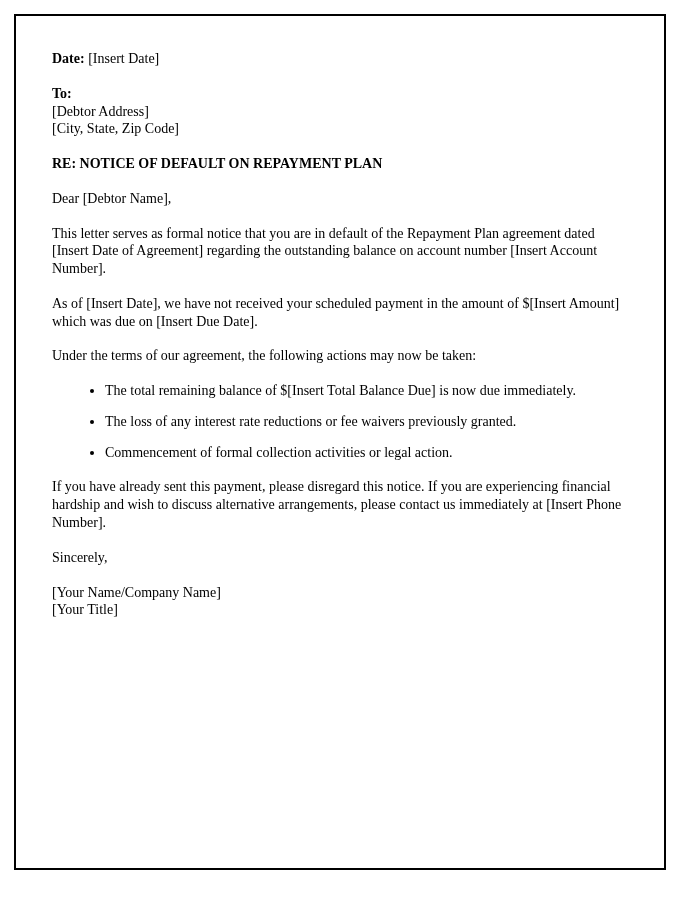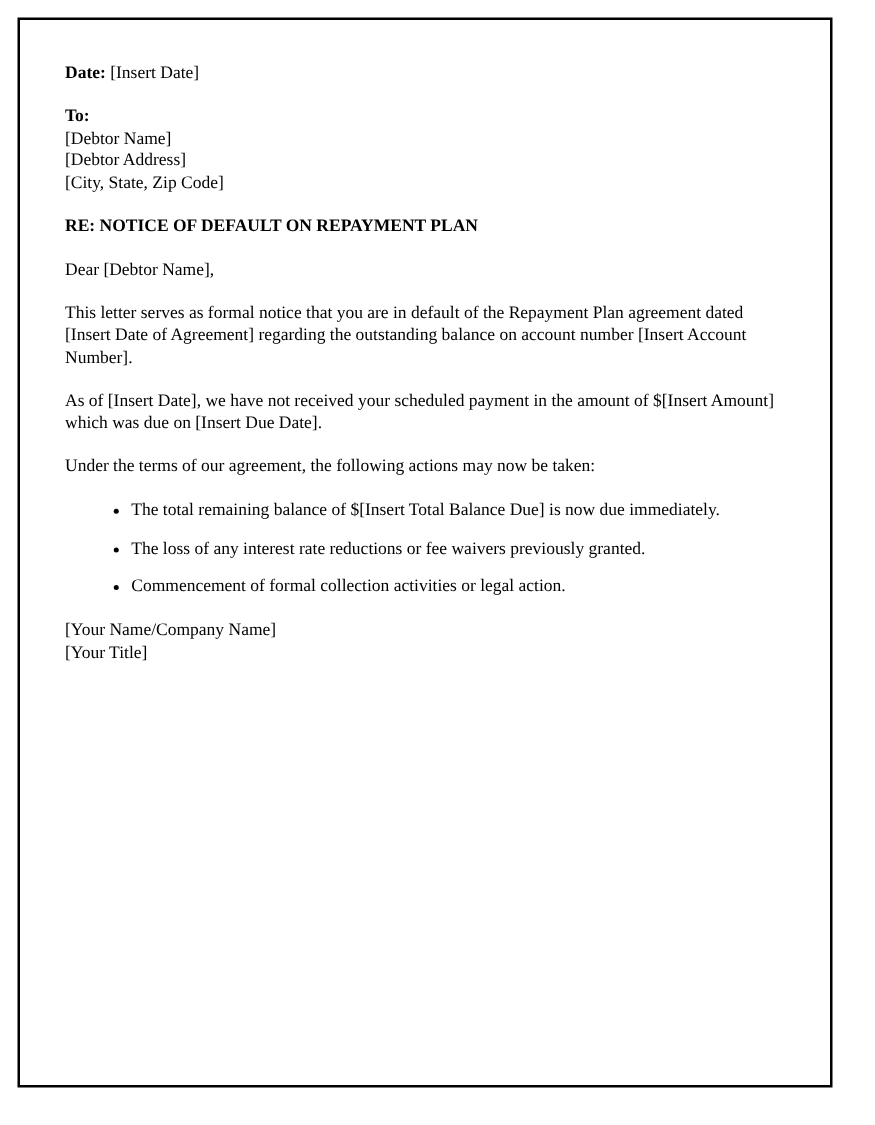--- a/index.html
+++ b/index.html
@@ -54,40 +54,41 @@
   </style>
 </head>
 <body>
 
 <div class="page">
   <div class="letter-frame">
 
     <p><span class="bold">Date:</span><span> [Insert Date]</span></p>
 
     <p class="tight bold">To:</p>
-    <p class="tight">[Debtor Name]</p>
     <p class="tight">[Debtor Address]</p>
     <p>[City, State, Zip Code]</p>
 
     <p class="bold">RE: NOTICE OF DEFAULT ON REPAYMENT PLAN</p>
 
     <p>Dear [Debtor Name],</p>
 
     <p>This letter serves as formal notice that you are in default of the Repayment Plan agreement dated [Insert Date of Agreement] regarding the outstanding balance on account number [Insert Account Number].</p>
 
     <p>As of [Insert Date], we have not received your scheduled payment in the amount of $[Insert Amount] which was due on [Insert Due Date].</p>
 
     <p>Under the terms of our agreement, the following actions may now be taken:</p>
 
     <ul class="actions">
       <li>The total remaining balance of $[Insert Total Balance Due] is now due immediately.</li>
       <li>The loss of any interest rate reductions or fee waivers previously granted.</li>
       <li>Commencement of formal collection activities or legal action.</li>
     </ul>
 
 
+    <p>If you have already sent this payment, please disregard this notice. If you are experiencing financial hardship and wish to discuss alternative arrangements, please contact us immediately at [Insert Phone Number].</p>
 
+    <p>Sincerely,</p>
 
     <p class="tight">[Your Name/Company Name]</p>
     <p class="tight">[Your Title]</p>
 
   </div>
 </div>
 
 </body></html>

